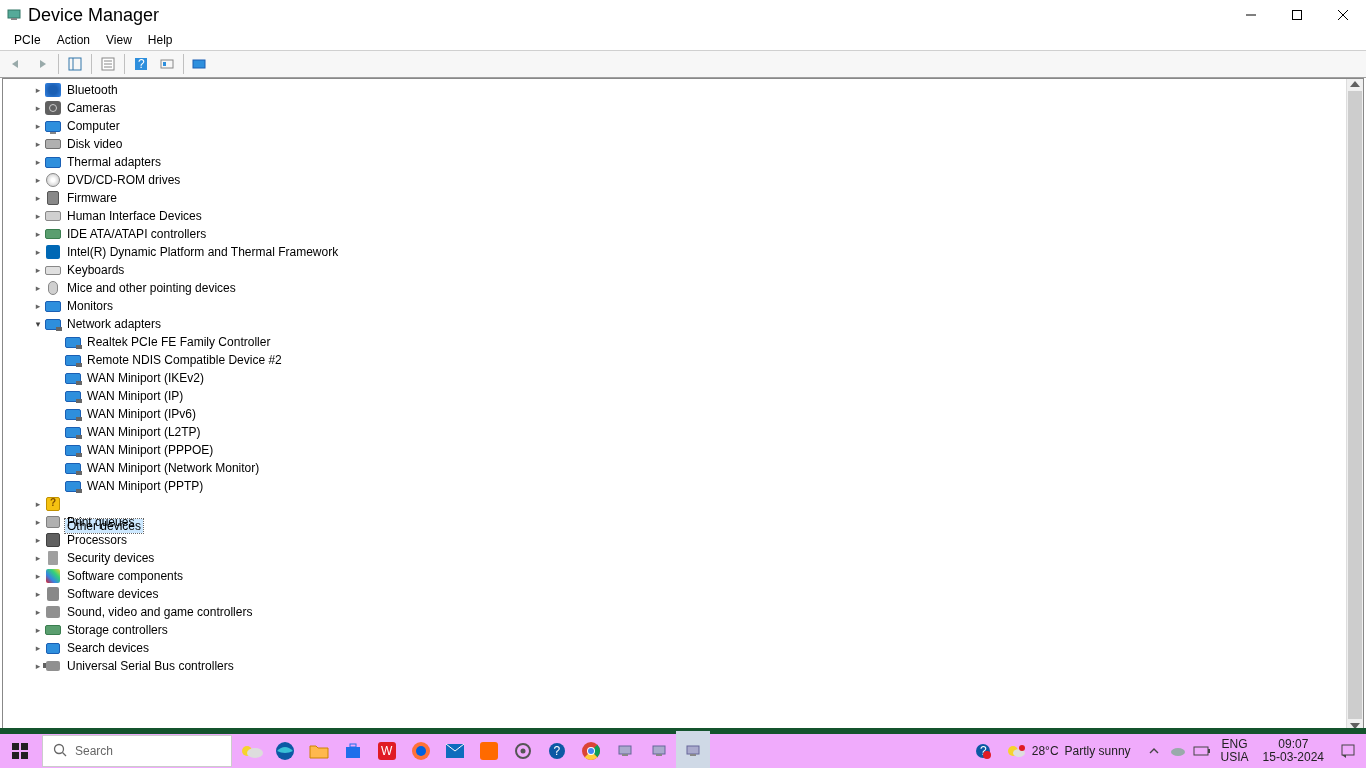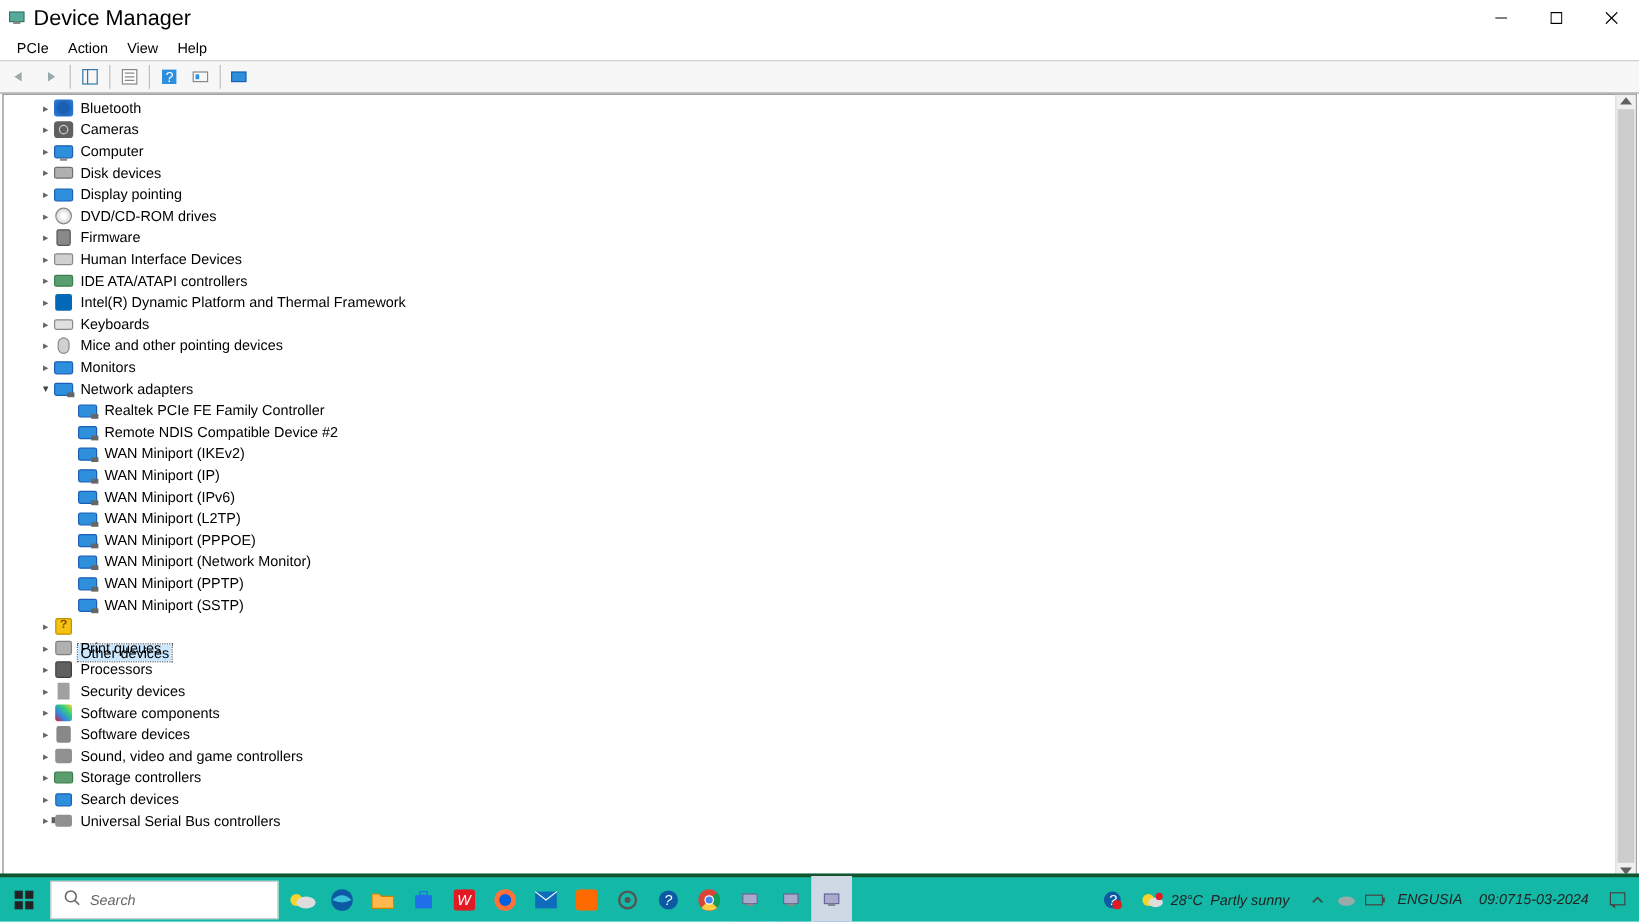--- a/index.html
+++ b/index.html
@@ -64,30 +64,30 @@
 .ic-sec { width:10px; height:14px; background:#a0a0a0; border-radius:1px; }
 .ic-swc { width:14px; height:14px; background:linear-gradient(45deg,#e01b24,#3584e4,#33d17a,#f6d32d); }
 .ic-swd { width:12px; height:14px; background:#888; }
 .ic-snd { width:14px; height:12px; background:#909090; position:relative; }
 .ic-stor { width:16px; height:10px; background:#5a9e6f; border:1px solid #3a7e4f; }
 .ic-sys { width:14px; height:11px; background:#2e8fdd; border:1px solid #1a5fb4; }
 .ic-usb { width:14px; height:10px; background:#909090; position:relative; }
 .ic-usb::before { content:""; position:absolute; left:-3px; top:2px; width:3px; height:5px; background:#606060; }
 
 
-.taskbar { position:absolute; left:0; right:0; bottom:0; height:40px; background:#14b8a6; border-top:3px solid #14532d; display:flex; align-items:center;font-style:italic; }
+.taskbar { position:absolute; left:0; right:0; bottom:0; height:40px; background:#f0abfc; border-top:6px solid #14532d; display:flex; align-items:center; }
 .start { width:40px; height:40px; display:flex; align-items:center; justify-content:center; }
 .search { flex:0 0 190px; height:32px; margin:0 2px; background:#fff; border:1px solid #ccc; display:flex; align-items:center; padding:0 10px; gap:8px; color:#666; }
 .tapp { width:34px; height:40px; display:flex; align-items:center; justify-content:center; position:relative; }
 .tapp.active::after { content:""; position:absolute; bottom:0; left:4px; right:4px; height:2px; background:#76b9ed; }
 .tapp.act2::after { content:""; position:absolute; bottom:0; left:2px; right:2px; height:2px; background:#76b9ed; }
 .tray { margin-left:auto; display:flex; align-items:center; height:100%; padding-right:4px; gap:6px; }
 .tray-ic { width:18px; height:40px; display:flex; align-items:center; justify-content:center; color:#444; }
 .weather { display:flex; align-items:center; gap:6px; padding:0 8px; font-size:12px; color:#222; }
-.langclock { display:flex; align-items:center; font-size:11px; line-height:13px; padding:0 4px; color:#222; }
+.langclock { display:flex; flex-direction:column; align-items:center; font-size:11px; line-height:13px; padding:0 4px; color:#222; }
 .notif { width:28px; height:40px; display:flex; align-items:center; justify-content:center; }
 </style>
 </head>
 <body>
 
 <div class="titlebar">
   <span class="appicon">
     <svg width="14" height="14" viewBox="0 0 14 14">
         <rect x="1" y="2" width="12" height="8" fill="#5a9" stroke="#376"></rect>
         <rect x="4" y="10" width="6" height="2" fill="#888"></rect>
@@ -190,28 +190,28 @@
         <span class="devicon">
           <span class="ic ic-comp"></span>
         </span>
         <span class="lbl">Computer</span>
       </div>
       <div class="row indent0">
         <span class="arrow">▸</span>
         <span class="devicon">
           <span class="ic ic-disk"></span>
         </span>
-        <span class="lbl">Disk devices</span>
+        <span class="lbl">Disk video</span>
       </div>
       <div class="row indent0">
         <span class="arrow">▸</span>
         <span class="devicon">
           <span class="ic ic-disp"></span>
         </span>
-        <span class="lbl">Display pointing</span>
+        <span class="lbl">Thermal adapters</span>
       </div>
       <div class="row indent0">
         <span class="arrow">▸</span>
         <span class="devicon">
           <span class="ic ic-dvd"></span>
         </span>
         <span class="lbl">DVD/CD-ROM drives</span>
       </div>
       <div class="row indent0">
         <span class="arrow">▸</span>
@@ -324,27 +324,20 @@
           <span class="ic ic-net"></span>
         </span>
         <span class="lbl">WAN Miniport (Network Monitor)</span>
       </div>
       <div class="row indent1">
         <span class="arrow"></span>
         <span class="devicon">
           <span class="ic ic-net"></span>
         </span>
         <span class="lbl">WAN Miniport (PPTP)</span>
-      </div>
-      <div class="row indent1">
-        <span class="arrow"></span>
-        <span class="devicon">
-          <span class="ic ic-net"></span>
-        </span>
-        <span class="lbl">WAN Miniport (SSTP)</span>
       </div>
       <div class="row indent0">
         <span class="arrow">▸</span>
         <span class="devicon">
           <span class="ic ic-oth"></span>
         </span>
         <span class="lbl sel">Other devices</span>
       </div>
       <div class="row indent0">
         <span class="arrow">▸</span>

